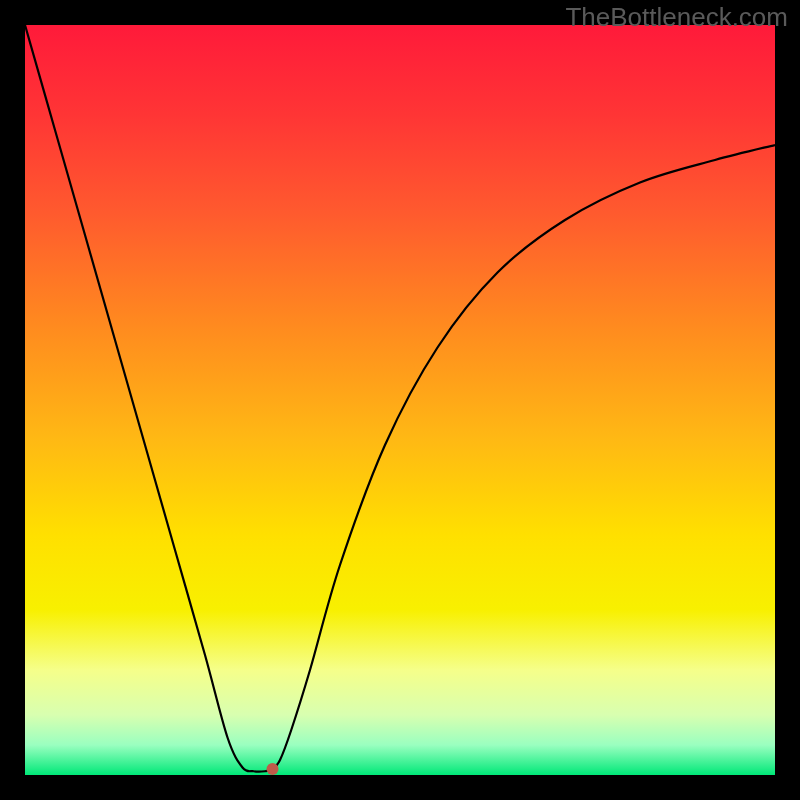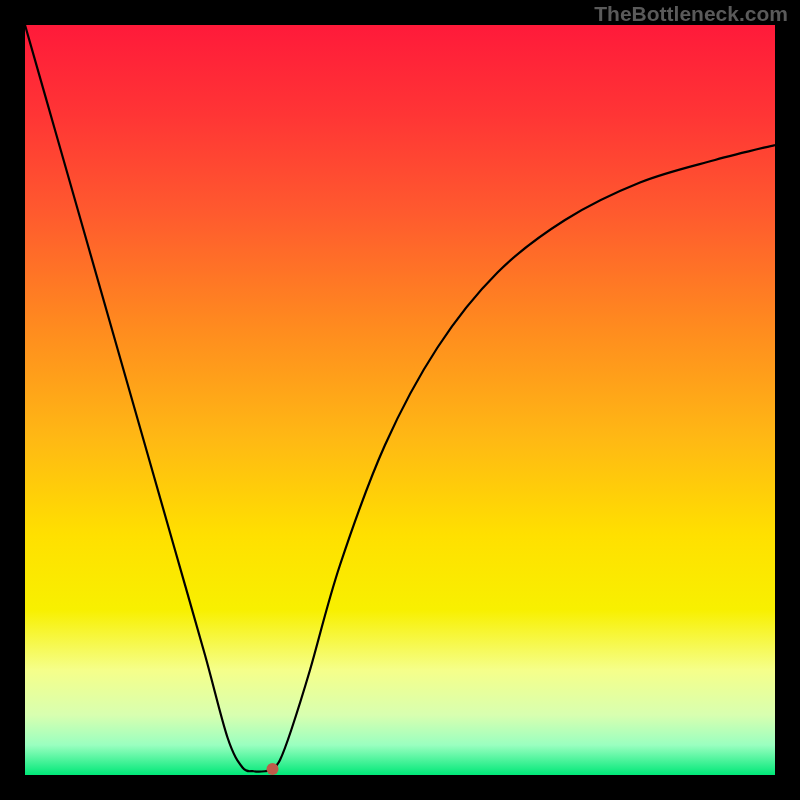--- a/index.html
+++ b/index.html
@@ -8,22 +8,22 @@
     height: 800px;
     background: #000;
     position: relative;
     font-family: Arial, sans-serif;
   }
   .watermark {
     position: absolute;
     top: 2px;
     right: 12px;
     color: #5a5a5a;
-    font-size: 21px;
-    font-weight: 700;
+    font-size: 26px;
+    font-weight: 400;
     z-index: 10;
   }
   .plot-container {
     position: absolute;
     top: 25px;
     left: 25px;
     width: 750px;
     height: 750px;
   }
   .plot-bg {

